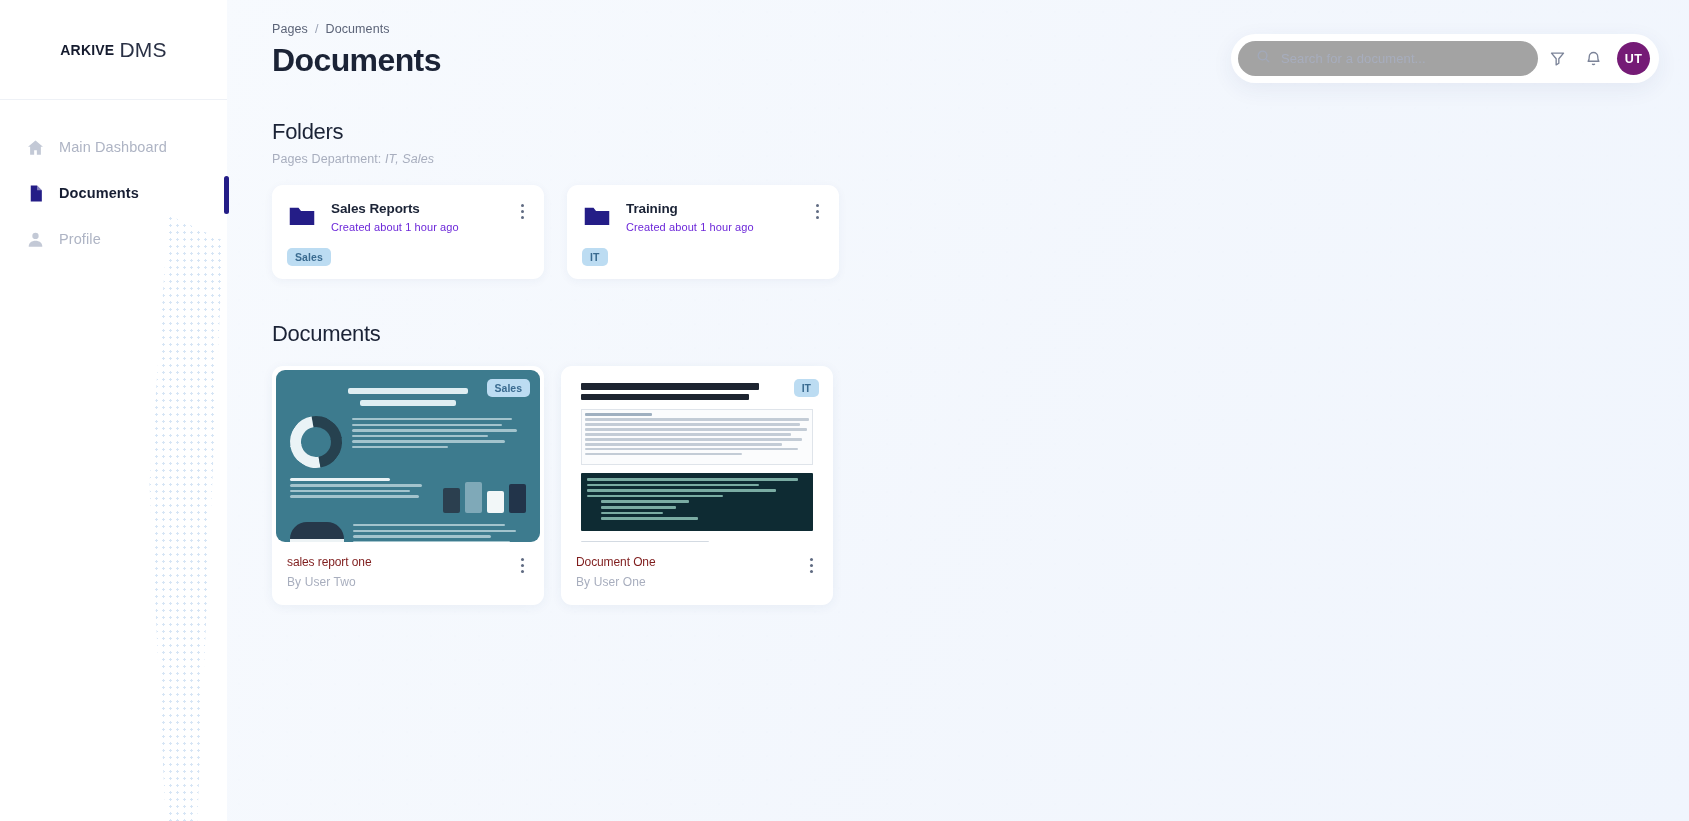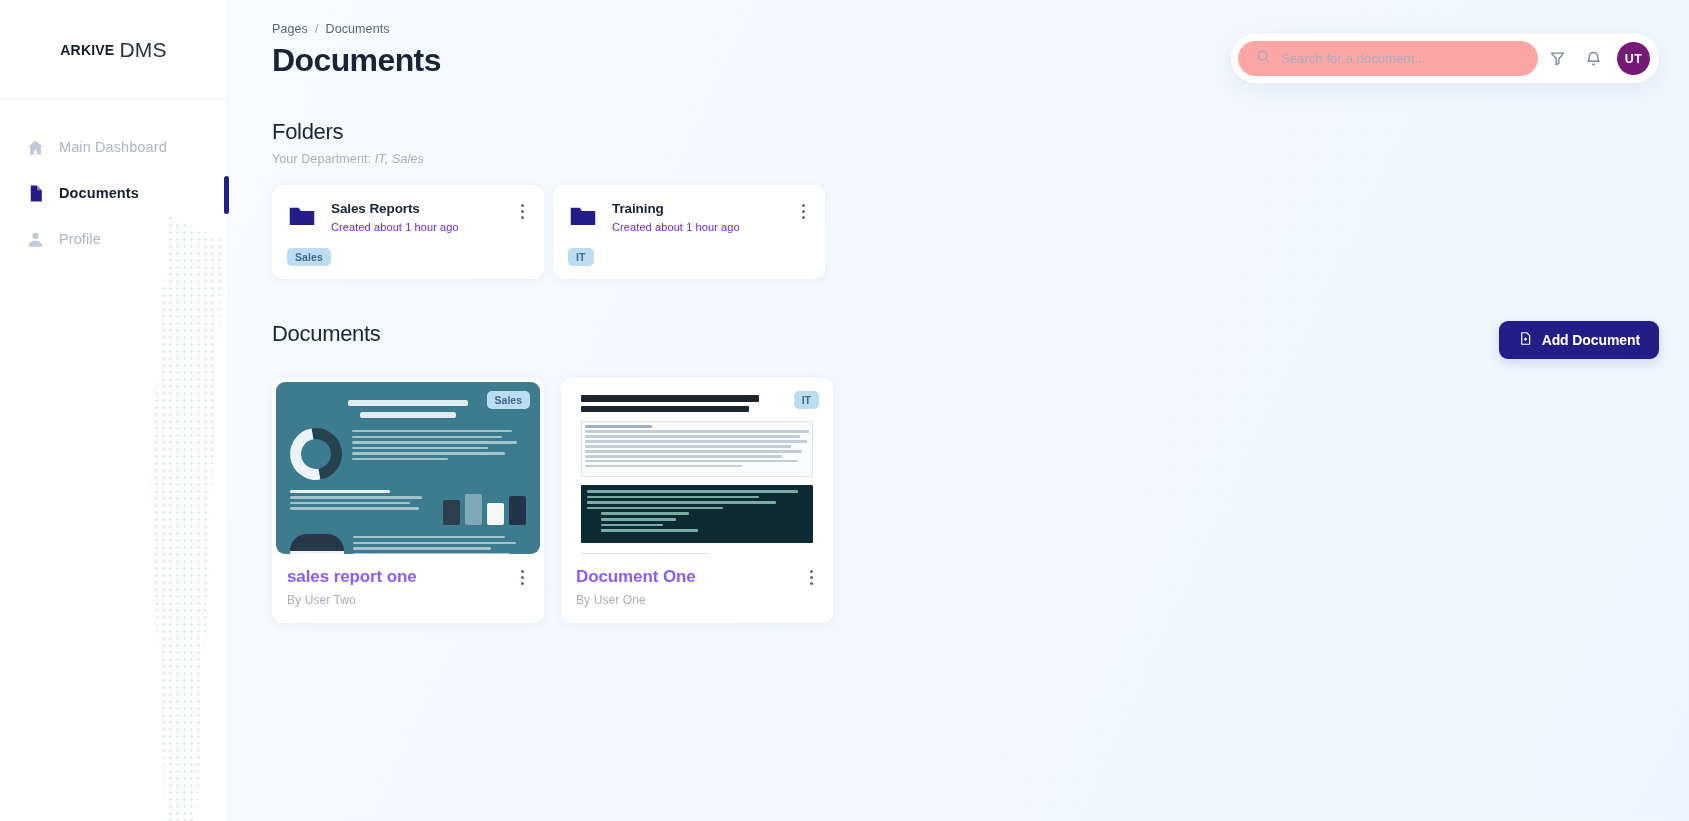--- a/index.html
+++ b/index.html
@@ -154,21 +154,21 @@
     background: #ffffff;
     border-radius: 26px;
     padding: 7px 9px 7px 7px;
     box-shadow: 0 6px 22px rgba(40,60,120,0.07);
     margin-top: 12px;
   }
   .search-box {
     display: flex;
     align-items: center;
     gap: 10px;
-    background: #fca5a5;
+    background: #a3a3a3;
     border-radius: 20px;
     padding: 0 18px;
     height: 35px;
     width: 300px;
   }
   .search-box input {
     border: none;
     outline: none;
     background: transparent;
     font-family: "Liberation Sans", sans-serif;
@@ -233,21 +233,21 @@
     font-weight: 700;
     cursor: pointer;
     letter-spacing: -0.1px;
     box-shadow: 0 4px 12px rgba(36,29,135,0.16);
   }
 
   
   #folders-section { margin-top: 36px; }
   .folder-grid {
     display: flex;
-    gap: 9px;
+    gap: 23px;
     margin-top: 19px;
   }
   .folder-card {
     width: 272px;
     background: #ffffff;
     border-radius: 11px;
     padding: 16px 15px 13px 15px;
     box-shadow: 0 2px 10px rgba(40,60,120,0.05);
     cursor: pointer;
   }
@@ -326,23 +326,23 @@
     padding: 3px 8px;
     z-index: 6;
   }
   .doc-foot {
     padding: 13px 15px 16px 15px;
     display: flex;
     justify-content: space-between;
     align-items: flex-start;
   }
   .doc-name {
-    font-size: 17px;
-    font-weight: 700;
-    color: #8b5cf6;
+    font-size: 12px;
+    font-weight: 400;
+    color: #7f1d1d;
     letter-spacing: -0.1px;
   }
   .doc-author {
     font-size: 12px;
     color: #a8aebe;
     margin-top: 6px;
     letter-spacing: 0.1px;
   }
 
   
@@ -481,21 +481,21 @@
 
           <div class="avatar">UT</div>
         </div>
       </div>
 
       <section id="folders-section">
         <div class="section-head">
           <div>
             <div class="section-title">Folders</div>
             <div class="section-sub">
-              <span>Your Department:</span>
+              <span>Pages Department:</span>
               <em>IT, Sales</em>
             </div>
           </div>
         </div>
 
         <div class="folder-grid">
 
           <div class="folder-card">
             <div class="folder-top">
               <span>
@@ -535,29 +535,20 @@
             </div>
             <span class="badge">IT</span>
           </div>
 
         </div>
       </section>
 
       <section id="documents-section">
         <div class="section-head">
           <div class="section-title">Documents</div>
-          <button class="btn-primary">
-            <span>
-              <svg width="15" height="15" viewBox="0 0 24 24" fill="none" stroke="#ffffff" stroke-width="1.9" stroke-linejoin="round">
-                <path d="M6 2.8h8l4.6 4.6v13.8H6z"></path>
-                  <path d="M12 10.4v5M9.5 12.9h5"></path>
-              </svg>
-            </span>
-            <span>Add Document</span>
-          </button>
         </div>
 
         <div class="doc-grid">
 
           <div class="doc-card">
             <div class="doc-thumb">
               <div class="thumb-teal">
                 <div class="ar-title" style="width:120px"></div>
                 <div class="ar-title" style="width:96px;margin-bottom:10px"></div>
                 <div style="display:flex;gap:10px">

